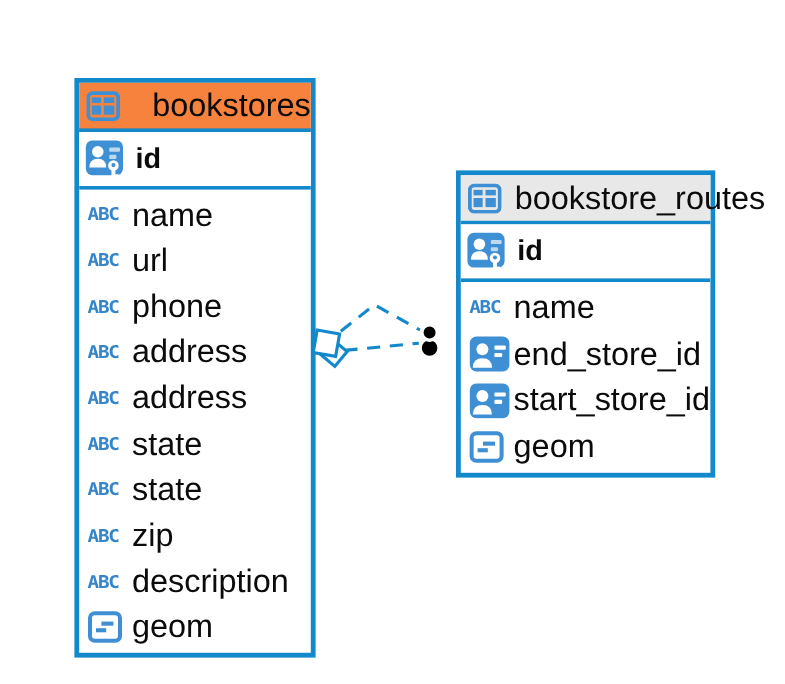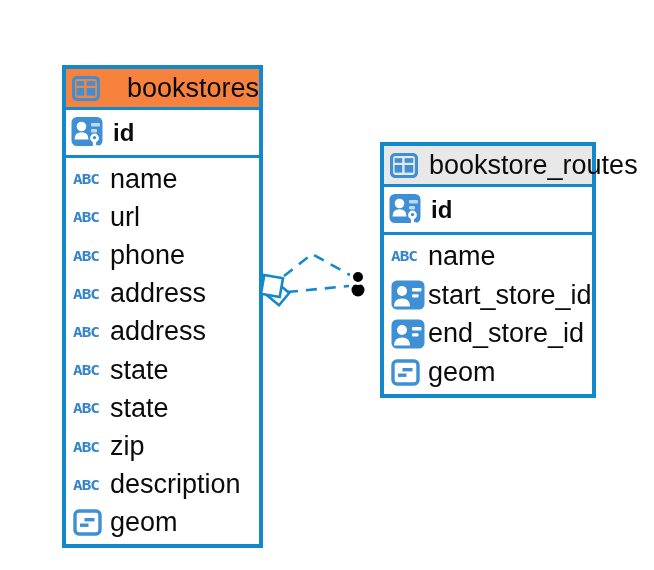--- a/index.html
+++ b/index.html
@@ -257,33 +257,33 @@
         <div class="t-field">
           <span class="icon-slot">
     <svg width="34" height="30" viewBox="0 0 34 30">
       <rect x="0.5" y="0.5" width="33" height="29" rx="5.5" fill="#3e8fd3"></rect>
       <circle cx="11" cy="11" r="5" fill="#fff"></circle>
       <path d="M3 26.5 q0 -8 8 -8 q8 0 8 8 z" fill="#fff"></path>
       <rect x="21" y="8" width="9.5" height="3.4" rx="1" fill="#fff"></rect>
       <rect x="21" y="14.2" width="6.5" height="3.4" rx="1" fill="#fff"></rect>
     </svg>
           </span>
-          <span>start_store_id</span>
+          <span>end_store_id</span>
         </div>
         <div class="t-field">
           <span class="icon-slot">
     <svg width="34" height="30" viewBox="0 0 34 30">
       <rect x="0.5" y="0.5" width="33" height="29" rx="5.5" fill="#3e8fd3"></rect>
       <circle cx="11" cy="11" r="5" fill="#fff"></circle>
       <path d="M3 26.5 q0 -8 8 -8 q8 0 8 8 z" fill="#fff"></path>
       <rect x="21" y="8" width="9.5" height="3.4" rx="1" fill="#fff"></rect>
       <rect x="21" y="14.2" width="6.5" height="3.4" rx="1" fill="#fff"></rect>
     </svg>
           </span>
-          <span>end_store_id</span>
+          <span>start_store_id</span>
         </div>
         <div class="t-field">
           <span class="icon-slot">
     <svg width="29" height="27" viewBox="0 0 29 27">
       <rect x="2" y="2" width="25" height="23" rx="4" fill="#fff" stroke="#3e8fd3" stroke-width="3.4"></rect>
       <rect x="11.5" y="9" width="10" height="3.4" fill="#3e8fd3"></rect>
       <rect x="7" y="14.5" width="8.5" height="3.4" fill="#3e8fd3"></rect>
     </svg>
           </span>
           <span>geom</span>

